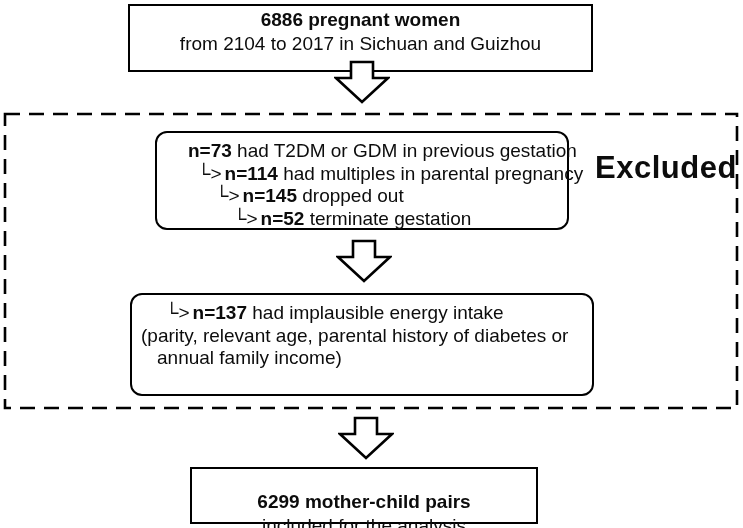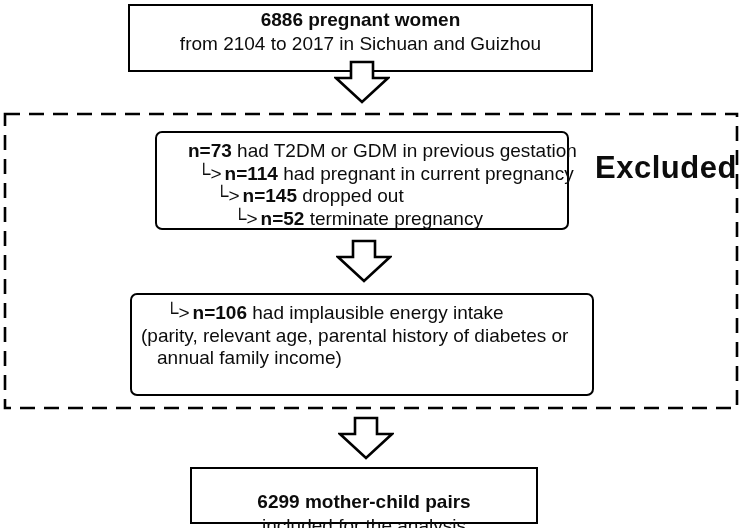--- a/index.html
+++ b/index.html
@@ -24,21 +24,21 @@
   .bottom-box{left:190px;top:467px;width:348px;height:57px;padding-top:21px;}
   .dashed-rect{position:absolute;left:3px;top:112px;width:736px;height:298px;}
   .excluded{
     position:absolute;left:595px;top:151px;
     font-size:31px;font-weight:bold;line-height:33px;
     letter-spacing:0.5px;
   }
   .round-box{
     position:absolute;
     border:2.6px solid #000000;
-    border-radius:7px;
+    border-radius:12px;
     background:#ffffff;
     box-sizing:border-box;
     font-size:19px;line-height:22.5px;
     text-align:left;
   }
   .round-box-1{left:155px;top:131px;width:414px;height:99px;padding:7px 6px 0 28px;}
   .round-box-2{left:130px;top:293px;width:464px;height:103px;padding:7px 6px 0 9px;}
   .excl-line{white-space:nowrap;}
   .excl-line .n{font-weight:bold;}
   .excl-line .prefix{margin-right:3px;}
@@ -72,37 +72,37 @@
   <svg class="dashed-rect" viewBox="0 0 736 298">
     <rect x="2" y="2" width="732" height="294" fill="none" stroke="#000000" stroke-width="2.6" stroke-dasharray="15 9"></rect>
   </svg>
   <div class="excluded">Excluded</div>
 
   <div class="round-box round-box-1">
     <div class="excl-line b1-l1">
       <span class="prefix"></span><span class="n">n=73</span><span> had T2DM or GDM in previous gestation</span>
     </div>
     <div class="excl-line b1-l2">
-      <span class="prefix">└&gt;</span><span class="n">n=114</span><span> had pregnant in current pregnancy</span>
+      <span class="prefix">└&gt;</span><span class="n">n=114</span><span> had multiples in parental pregnancy</span>
     </div>
     <div class="excl-line b1-l3">
       <span class="prefix">└&gt;</span><span class="n">n=145</span><span> dropped out</span>
     </div>
     <div class="excl-line b1-l4">
-      <span class="prefix">└&gt;</span><span class="n">n=52</span><span> terminate pregnancy</span>
+      <span class="prefix">└&gt;</span><span class="n">n=52</span><span> terminate gestation</span>
     </div>
   </div>
 
   <svg class="arrow arrow-2" viewBox="0 0 56 44">
     <polygon points="17,2 39,2 39,18 54,18 28,42 2,18 17,18" fill="#ffffff" stroke="#000000" stroke-width="2.6" stroke-linejoin="miter"></polygon>
   </svg>
 
   <div class="round-box round-box-2">
     <div class="excl-line b2-l1">
-      <span class="prefix">└&gt;</span><span class="n">n=106</span><span> had implausible energy intake</span>
+      <span class="prefix">└&gt;</span><span class="n">n=137</span><span> had implausible energy intake</span>
     </div>
     <div class="excl-line b2-l3">
       <span>(parity, relevant age, parental history of diabetes or</span>
     </div>
     <div class="excl-line b2-l4">
       <span>annual family income)</span>
     </div>
   </div>
 
   <svg class="arrow arrow-3" viewBox="0 0 56 44">

